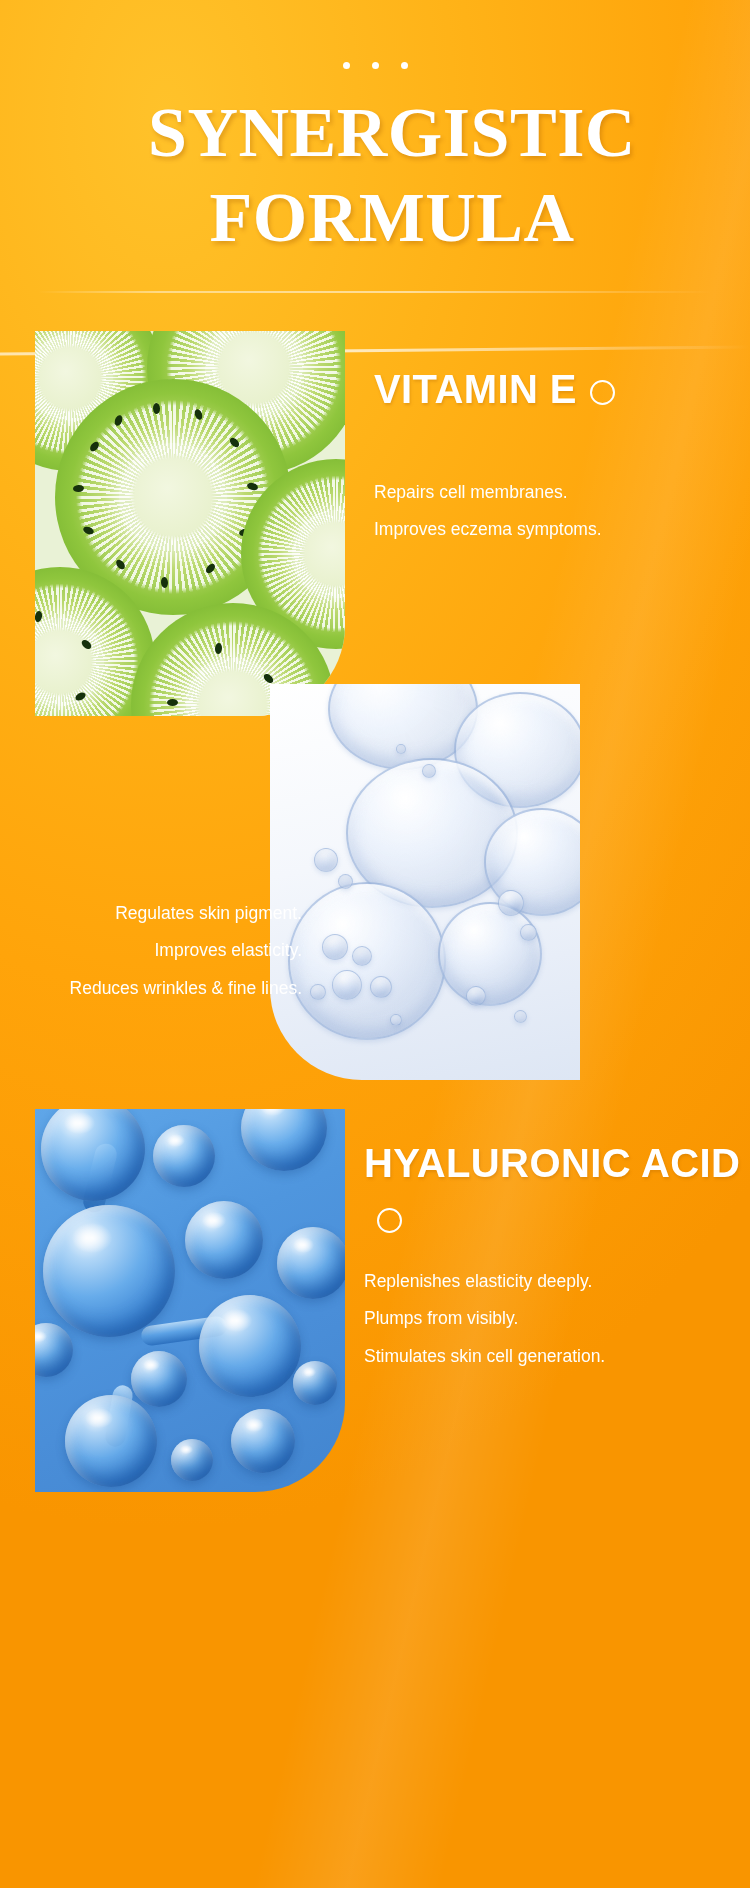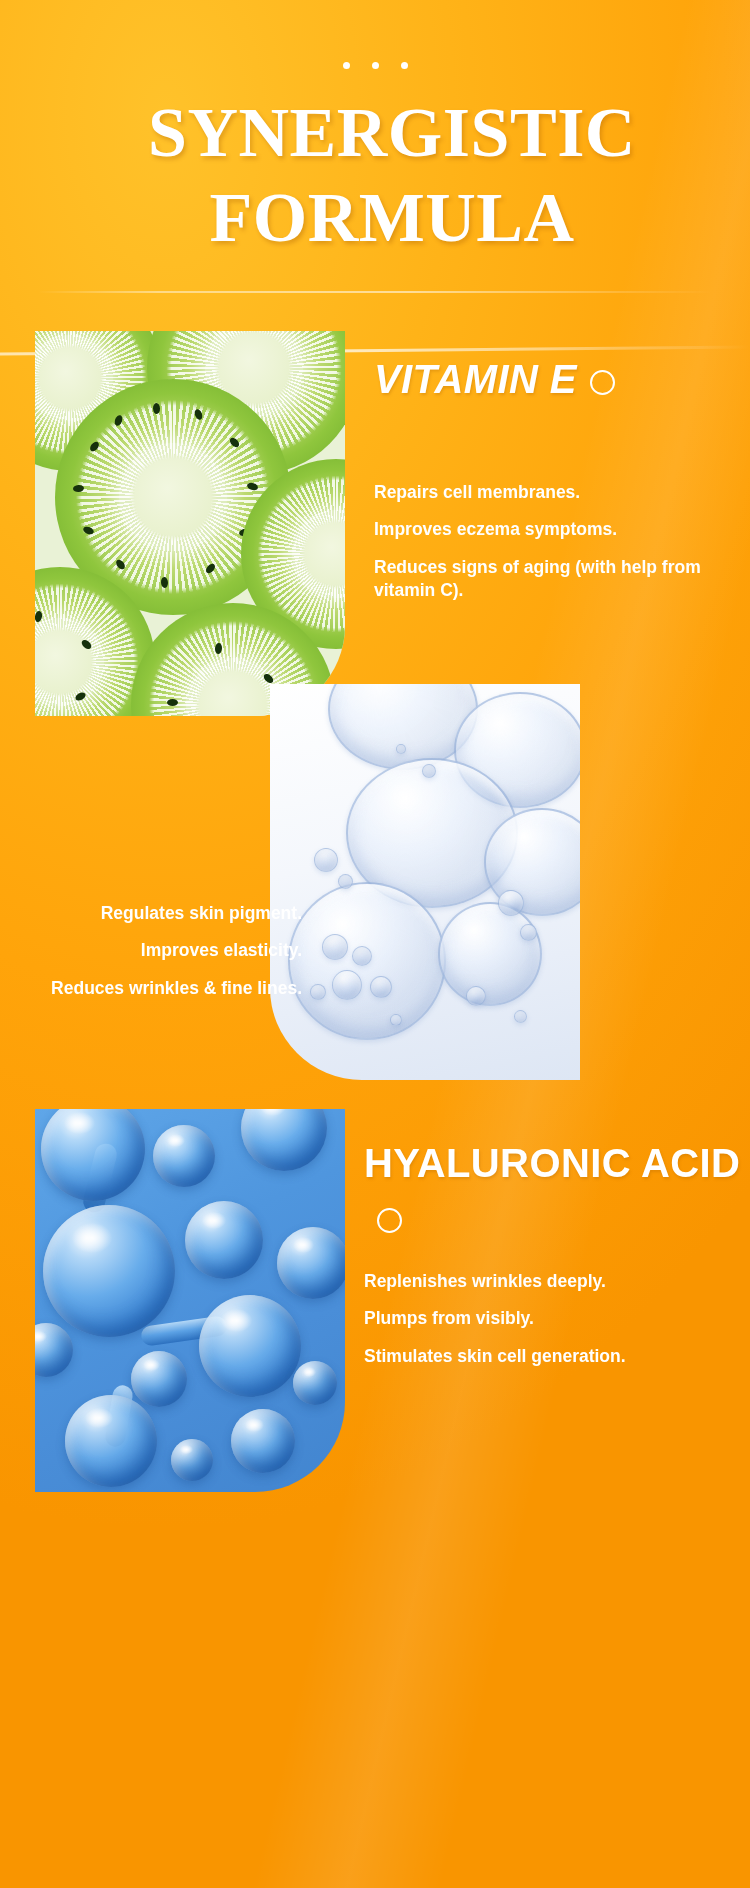--- a/index.html
+++ b/index.html
@@ -103,24 +103,24 @@
   }
   .heading .ring {
     display:inline-block;
     width:25px; height:25px;
     border:2px solid #ffffff;
     border-radius:50%;
     vertical-align:-2px;
     margin-left:13px;
   }
   .body { position:absolute; color:#ffffff; font-size:17.5px; line-height:1.33; }
-  .body p { margin-bottom:14px;font-weight:bold; }
+  .body p { margin-bottom:14px; }
   .body p:last-child { margin-bottom:0; }
 
-  #h-vite   { left:374px; top:352px;  width:355px;font-style:italic; }
+  #h-vite   { left:374px; top:362px;  width:355px; }
   #b-vite   { left:374px; top:481px;  width:362px; }
   #h-glut   { left:44px;  top:773px;  width:300px; }
   #b-glut   { left:44px;  top:902px;  width:258px;text-align:right; }
   #h-hyal   { left:364px; top:1136px; width:380px; }
   #b-hyal   { left:364px; top:1270px; width:360px; }
 </style>
 </head>
 <body>
 
 <div id="bg"></div>
@@ -198,21 +198,20 @@
     </div>
   </div>
 
   <div class="heading" id="h-vite">
     <span>VITAMIN E</span><span class="ring"></span>
   </div>
 
   <div class="body" id="b-vite">
     <p>Repairs cell membranes.</p>
     <p>Improves eczema symptoms.</p>
-    <p>Reduces signs of aging (with help from vitamin C).</p>
   </div>
 
   <div class="tile" id="tile-bubbles">
     <div class="art bub-bg">
       <div class="bub" style="left:58px;top:-36px;width:150px;height:122px;"></div>
       <div class="bub" style="left:184px;top:8px;width:132px;height:116px;"></div>
       <div class="bub" style="left:76px;top:74px;width:172px;height:150px;"></div>
       <div class="bub" style="left:214px;top:124px;width:116px;height:108px;"></div>
       <div class="bub" style="left:18px;top:198px;width:158px;height:158px;"></div>
       <div class="bub" style="left:168px;top:218px;width:104px;height:104px;"></div>
@@ -259,18 +258,18 @@
       <div class="sph" style="left:136px;top:330px;width:42px;height:42px;"></div>
       <div class="sph" style="left:-16px;top:214px;width:54px;height:54px;"></div>
     </div>
   </div>
 
   <div class="heading" id="h-hyal">
     <span>HYALURONIC ACID</span><span class="ring"></span>
   </div>
 
   <div class="body" id="b-hyal">
-    <p>Replenishes wrinkles deeply.</p>
+    <p>Replenishes elasticity deeply.</p>
     <p>Plumps from visibly.</p>
     <p>Stimulates skin cell generation.</p>
   </div>
 
 </div>
 
 </body></html>

